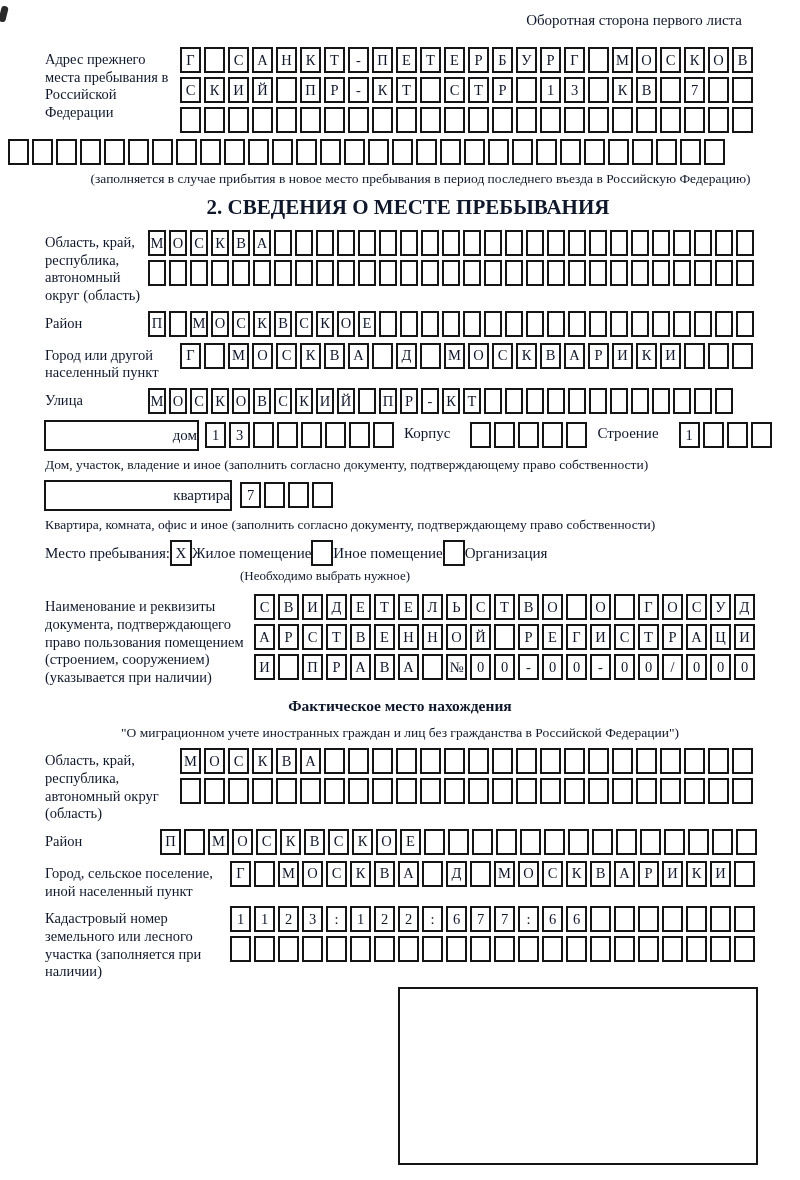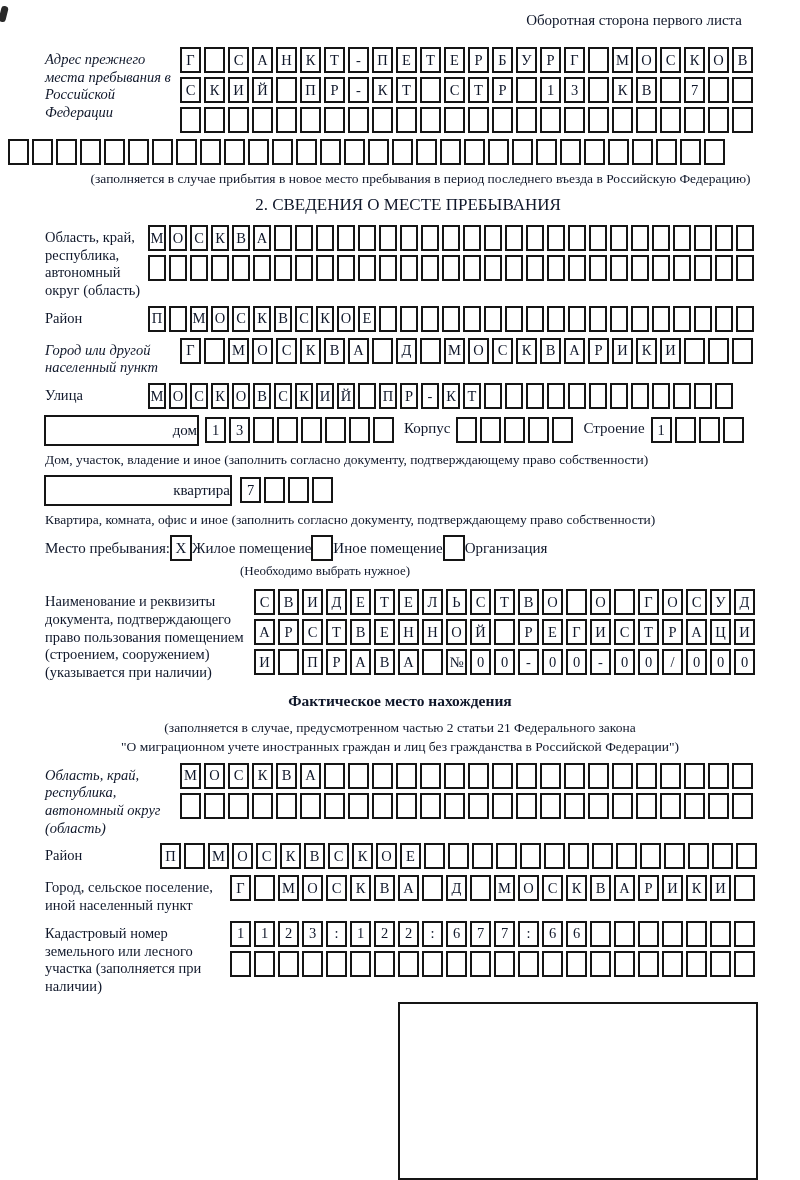--- a/index.html
+++ b/index.html
@@ -8,37 +8,37 @@
     width:800px; height:1180px; position:relative; overflow:hidden;
     background:#fff; color:#0f172a;
     font-family:"Liberation Serif","DejaVu Serif",serif;
     padding-top:12px;
   }
   .scan-mark { position:absolute; left:0px; top:6px; width:7px; height:16px;
     background:#2a2a2a; border-radius:3px; transform:rotate(14deg); }
   .hdr { text-align:right; padding-right:58px; font-size:15px; margin-bottom:18px; }
   .line { display:flex; align-items:flex-start; margin:0 0 6px 45px; }
   .label { font-size:14.5px; line-height:1.22; padding-top:4px; flex:none; }
-  .w103 { width:103px; } .w135 { width:135px;font-style:italic; } .w115 { width:115px; }
+  .w103 { width:103px; } .w135 { width:135px; } .w115 { width:115px; }
   .w185 { width:185px; } .w209 { width:209px; }
   .cellcol { display:flex; flex-direction:column; gap:4px; }
   .cells { display:flex; gap:3px; }
   .cell { width:21px; height:26px; border:2px solid #151515; flex:none;
     display:flex; align-items:center; justify-content:center;
     font-size:14.5px; background:#fff; }
   .cg21 .cell { width:18px; }
   .fullrow { margin:0 0 6px 8px; }
   .note { text-align:center; font-size:13.5px; margin:2px 0 8px 0;padding-left:41px; }
-  .title { text-align:center; font-weight:normal; font-size:17px; margin:6px 0 10px 16px; }
+  .title { text-align:center; font-weight:bold; font-size:21px; margin:6px 0 10px 16px; }
   .caption { font-size:13.5px; margin:0 0 7px 45px; }
   .longbox { border:2px solid #151515; height:31px; display:flex; align-items:center;
     justify-content:flex-end; font-size:15px; flex:none; }
   .lb-dom { width:155px; margin-right:6px; }
   .lb-kv { width:188px; margin-right:8px; }
-  .inline-lbl { font-size:15px; padding:5px 6px 0 10px; flex:none; }
+  .inline-lbl { font-size:15px; padding:5px 20px 0 10px; flex:none; }
   .chkrow { display:flex; align-items:center; margin:4px 0 2px 45px; font-size:15px; }
   .chk { width:22px; height:26px; border:2px solid #151515; flex:none;
     display:flex; align-items:center; justify-content:center; font-size:15px; }
   .subnote { font-size:13px; margin:0 0 10px 240px; }
   .f-title { text-align:center; font-weight:bold; font-size:15.5px; margin:10px 0 8px 0; }
   .f-note { text-align:center; font-size:13.5px; line-height:1.45; margin-bottom:6px; }
   .stamp-wrap { margin:6px 0 0 398px; }
   .stamp-box { width:360px; height:178px; border:2px solid #151515; background:#fff; }
   .houseline { align-items:flex-start; margin-left:44px; }
   .mt2 { margin-top:2px; }
@@ -462,21 +462,20 @@
           <div class="cell">/</div>
           <div class="cell">0</div>
           <div class="cell">0</div>
           <div class="cell">0</div>
         </div>
     </div>
   </div>
 
   <div class="f-title">Фактическое место нахождения</div>
   <div class="f-note">
-    <div>(заполняется в случае, предусмотренном частью 2 статьи 21 Федерального закона</div>
     <div>"О миграционном учете иностранных граждан и лиц без гражданства в Российской Федерации")</div>
   </div>
 
   <div class="line">
     <div class="label w135">Область, край, республика, автономный округ (область)</div>
     <div class="cellcol">
       <div class="cells">
           <div class="cell">М</div>
           <div class="cell">О</div>
           <div class="cell">С</div>

